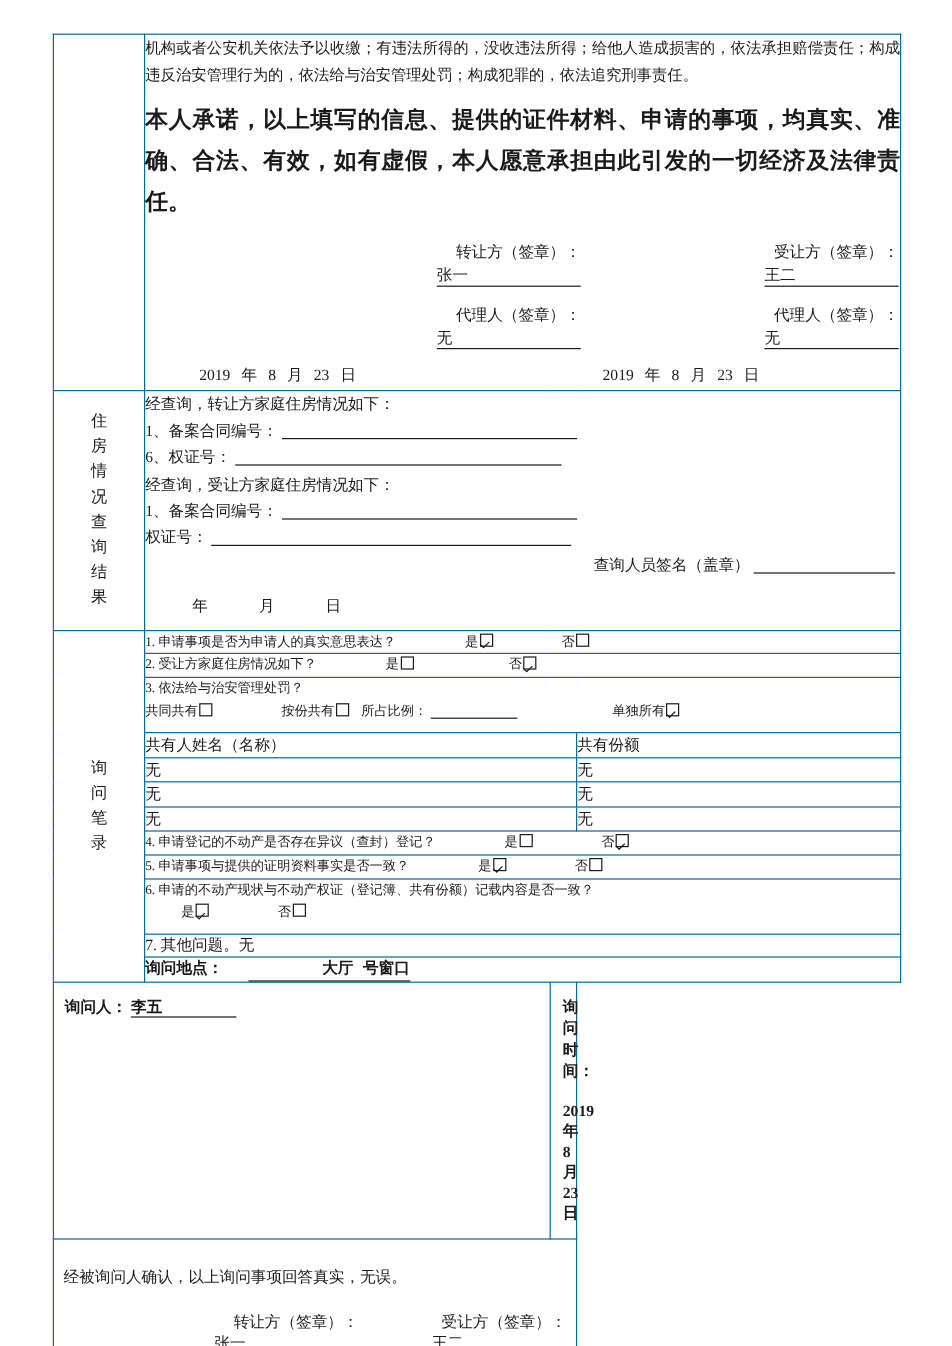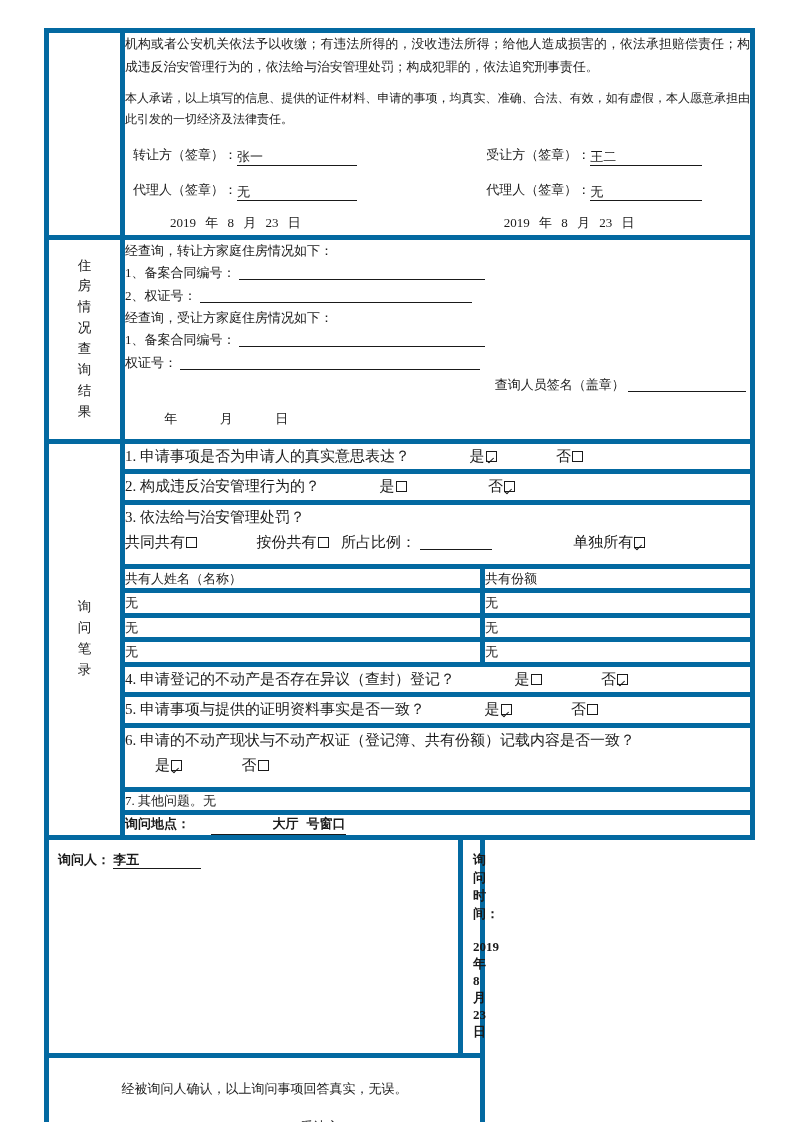--- a/index.html
+++ b/index.html
@@ -20,21 +20,21 @@
     left: 44px;
     top: 28px;
     width: 706px;
   }
   table.form {
     border-collapse: collapse;
     width: 706px;
     table-layout: fixed;
   }
   table.form td {
-    border: 5px solid #0369a1;
+    border: 1px solid #0369a1;
     vertical-align: top;
     padding: 0;
   }
   .vlabel {
     text-align: center;
     vertical-align: middle !important;
     font-size: 13.5px;
     line-height: 1.55;
     letter-spacing: 0;
     padding: 4px 2px;
@@ -45,35 +45,36 @@
     font-size: 13px;
     line-height: 1.72;
   }
   .para {
     font-size: 12.8px;
     line-height: 1.78;
     text-align: justify;
     text-justify: inter-ideograph;
   }
   .promise {
-    font-weight: normal;
-    font-size: 12px;
+    font-weight: bold;
+    font-size: 19px;
     line-height: 1.8;
     margin-top: 9px;
     text-align: justify;
     text-justify: inter-ideograph;
   }
   .sigrow {
     display: flex;
     margin-top: 13px;
     font-size: 13px;
   }
   .sigcol {
     display: flex;
     align-items: flex-end;
+    flex-direction: column;
   }
   .sigcol.left { width: 355px; padding-left: 8px; }
   .sigcol.right { width: 265px; }
   .ul {
     display: inline-block;
     border-bottom: 1px solid #1a1a1a;
     text-align: left;
     line-height: 1.25;
   }
   .ul.s1 { min-width: 120px; }
@@ -83,21 +84,21 @@
     margin-top: 11px;
     font-size: 13px;
   }
   .daterow .dcol.left { width: 355px; padding-left: 42px; }
   .daterow .dcol.right { width: 265px; padding-left: 0px; }
   .dateline span { margin: 0 3px; }
   .num { font-family: "Liberation Serif", serif; }
 
   .q {
     padding: 7px 8px 7px 9px;
-    font-size: 15px;
+    font-size: 11px;
     line-height: 1.7;
   }
   .cb {
     display: inline-block;
     width: 11px;
     height: 11px;
     border: 1px solid #1a1a1a;
     position: relative;
     vertical-align: -1px;
     margin-left: 1px;
@@ -118,21 +119,20 @@
   .gap-md { display: inline-block; width: 52px; }
   .gap-lg { display: inline-block; width: 74px; }
 
   .co-head, .co-cell {
     text-align: left;
     font-size: 13px;
     padding: 5px 2px 6px 2px;
     line-height: 1.5;
   }
   .center-note {
-    text-align: center;
     font-size: 13px;
     padding: 14px 0 4px 0;
   }
   .blank-ul {
     display: inline-block;
     border-bottom: 1px solid #1a1a1a;
     height: 1.15em;
     vertical-align: -3px;
   }
   .q7 { padding: 9px 8px 9px 9px; font-size: 13px; }
@@ -211,21 +211,21 @@
       <span>结</span>
       <span>果</span>
     </td>
     <td colspan="3" class="cellpad" style="padding-bottom:6px">
       <div>经查询，转让方家庭住房情况如下：</div>
       <div>
         <span>1、备案合同编号：</span>
         <span class="blank-ul" style="width:246px"></span>
       </div>
       <div>
-        <span>2、权证号：</span>
+        <span>6、权证号：</span>
         <span class="blank-ul" style="width:272px"></span>
       </div>
       <div>经查询，受让方家庭住房情况如下：</div>
       <div>
         <span>1、备案合同编号：</span>
         <span class="blank-ul" style="width:246px"></span>
       </div>
       <div>
         <span>权证号：</span>
         <span class="blank-ul" style="width:300px"></span>
@@ -259,21 +259,21 @@
       <span class="gap-md"></span>
       <span class="opt"><span>是</span><span class="cb checked"></span></span>
       <span class="gap-md"></span>
       <span class="opt"><span>否</span><span class="cb"></span></span>
     </td>
   </tr>
 
   <tr>
     <td colspan="3" class="q">
       <span>2.</span>
-      <span>构成违反治安管理行为的？</span>
+      <span>受让方家庭住房情况如下？</span>
       <span class="gap-md"></span>
       <span class="opt"><span>是</span><span class="cb"></span></span>
       <span class="gap-lg"></span>
       <span class="opt"><span>否</span><span class="cb checked"></span></span>
     </td>
   </tr>
 
   <tr>
     <td colspan="3" class="q" style="padding-bottom:8px">
       <div>

